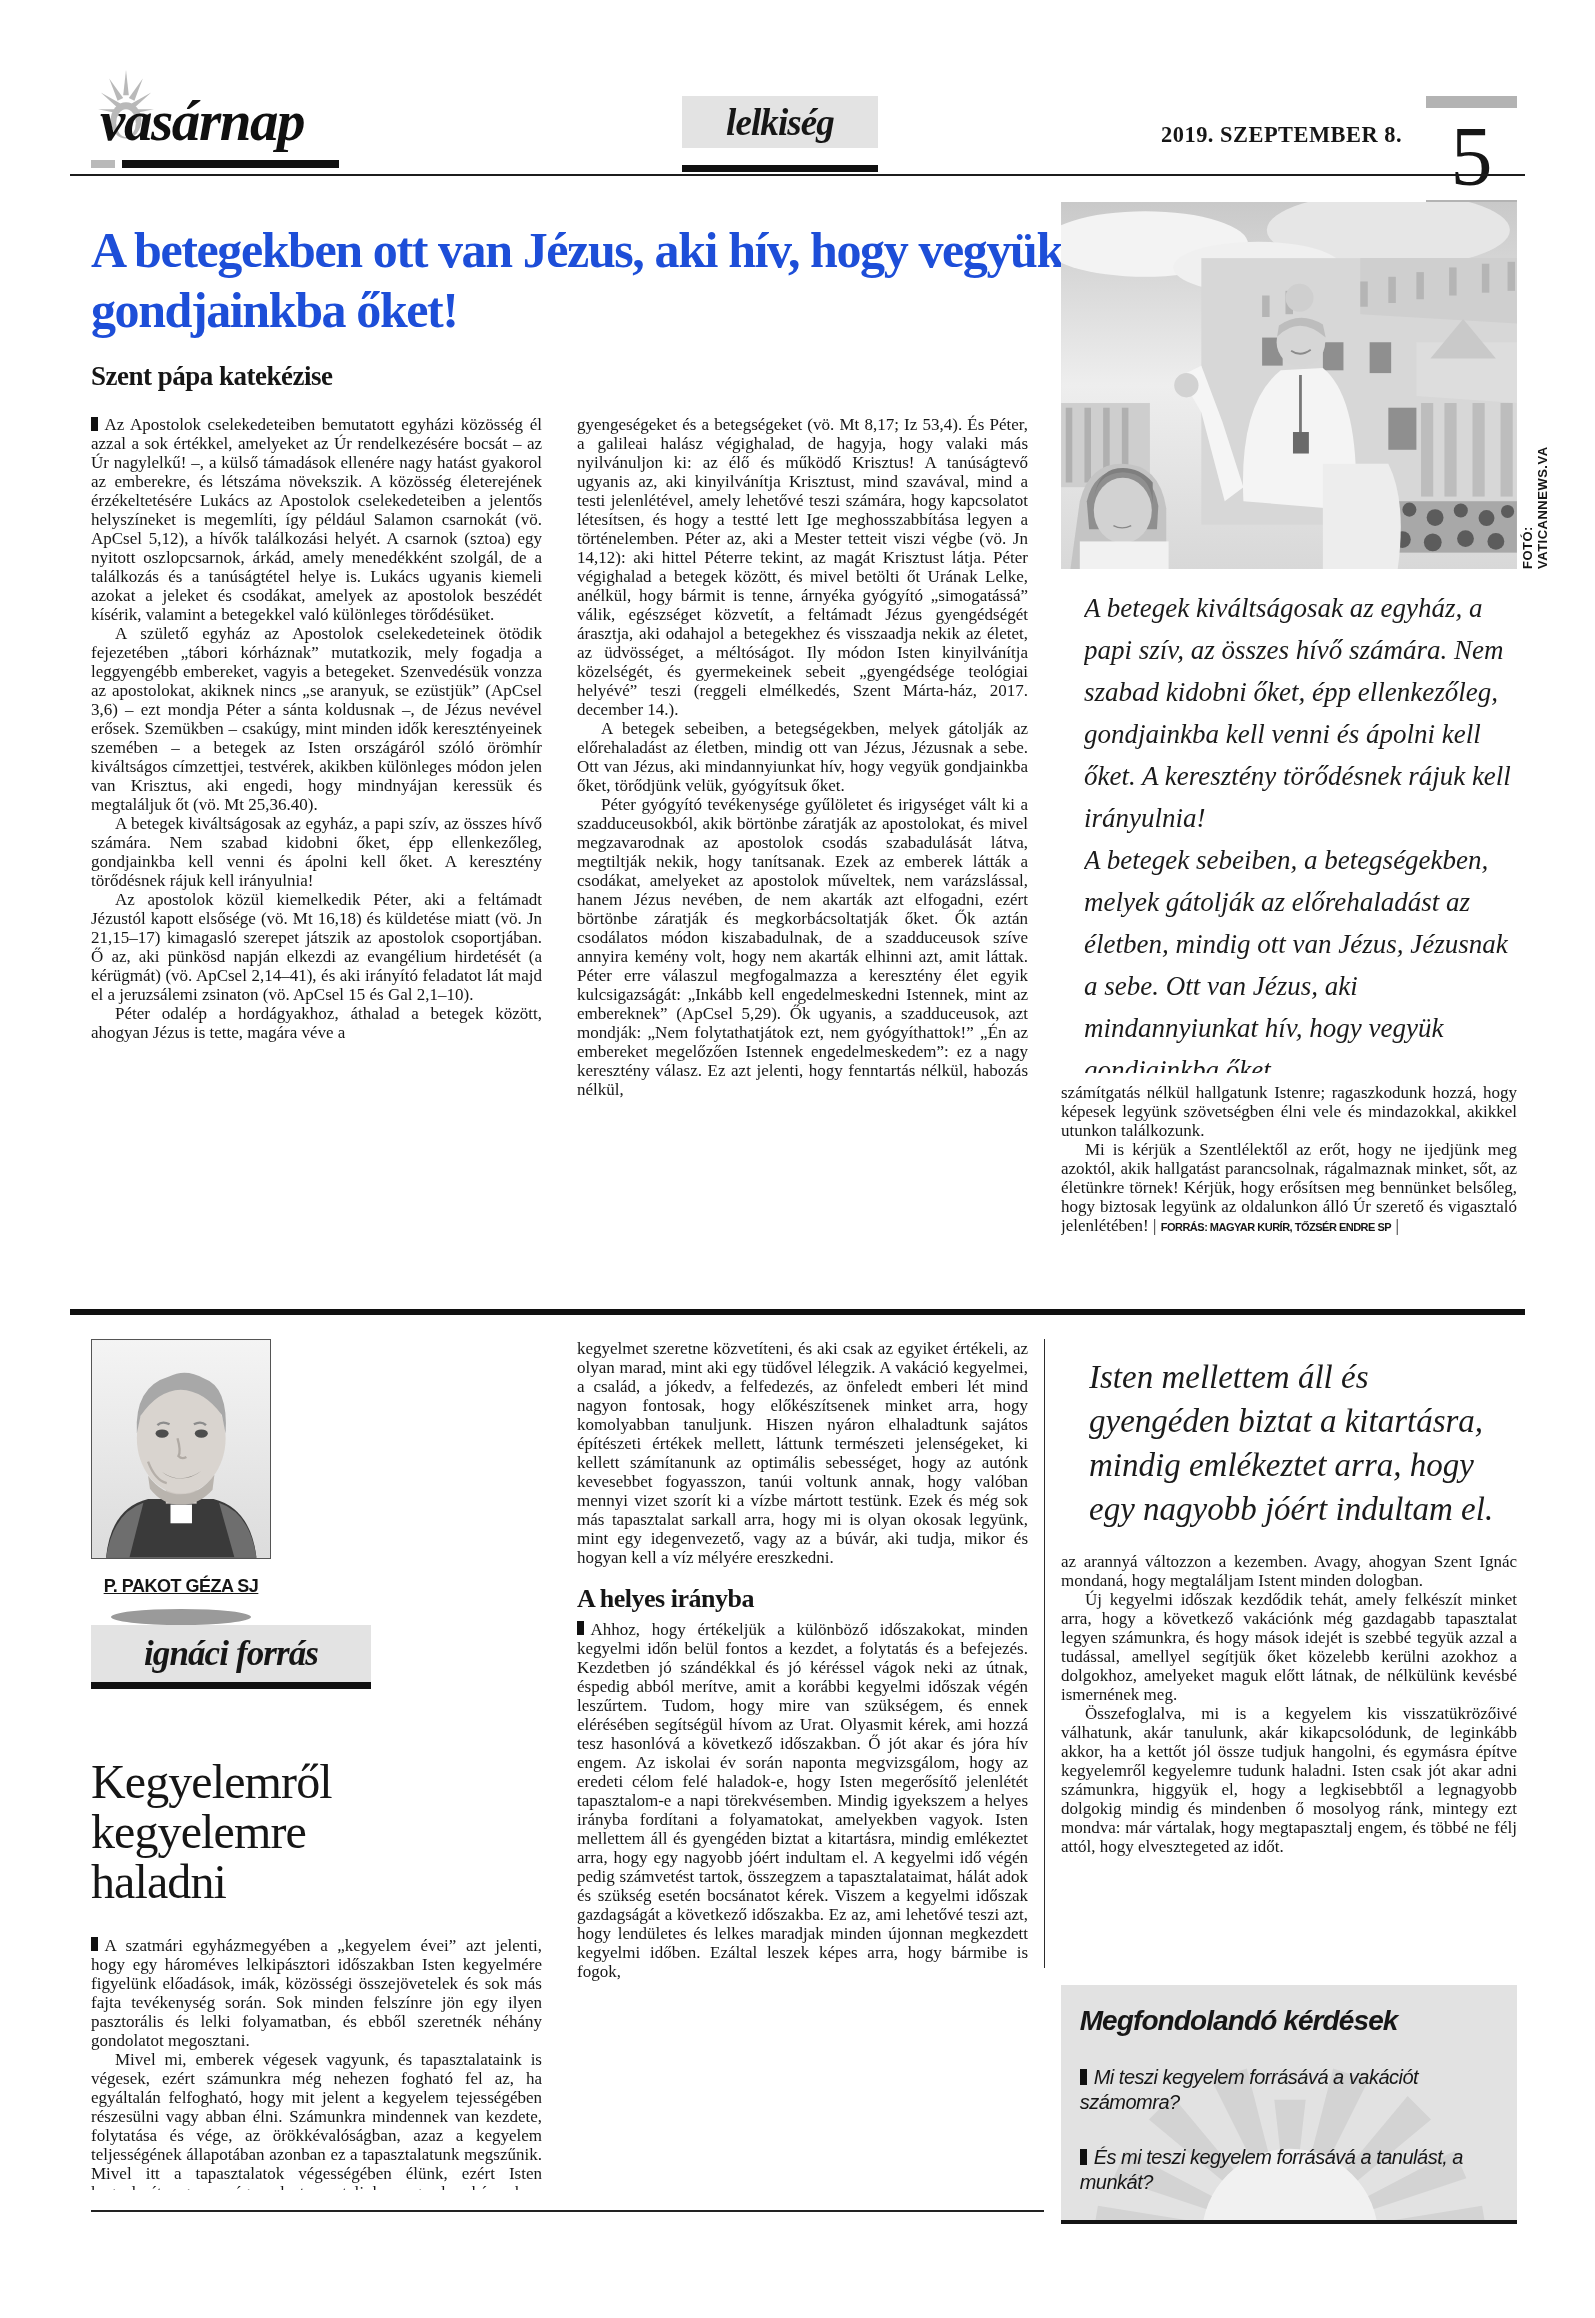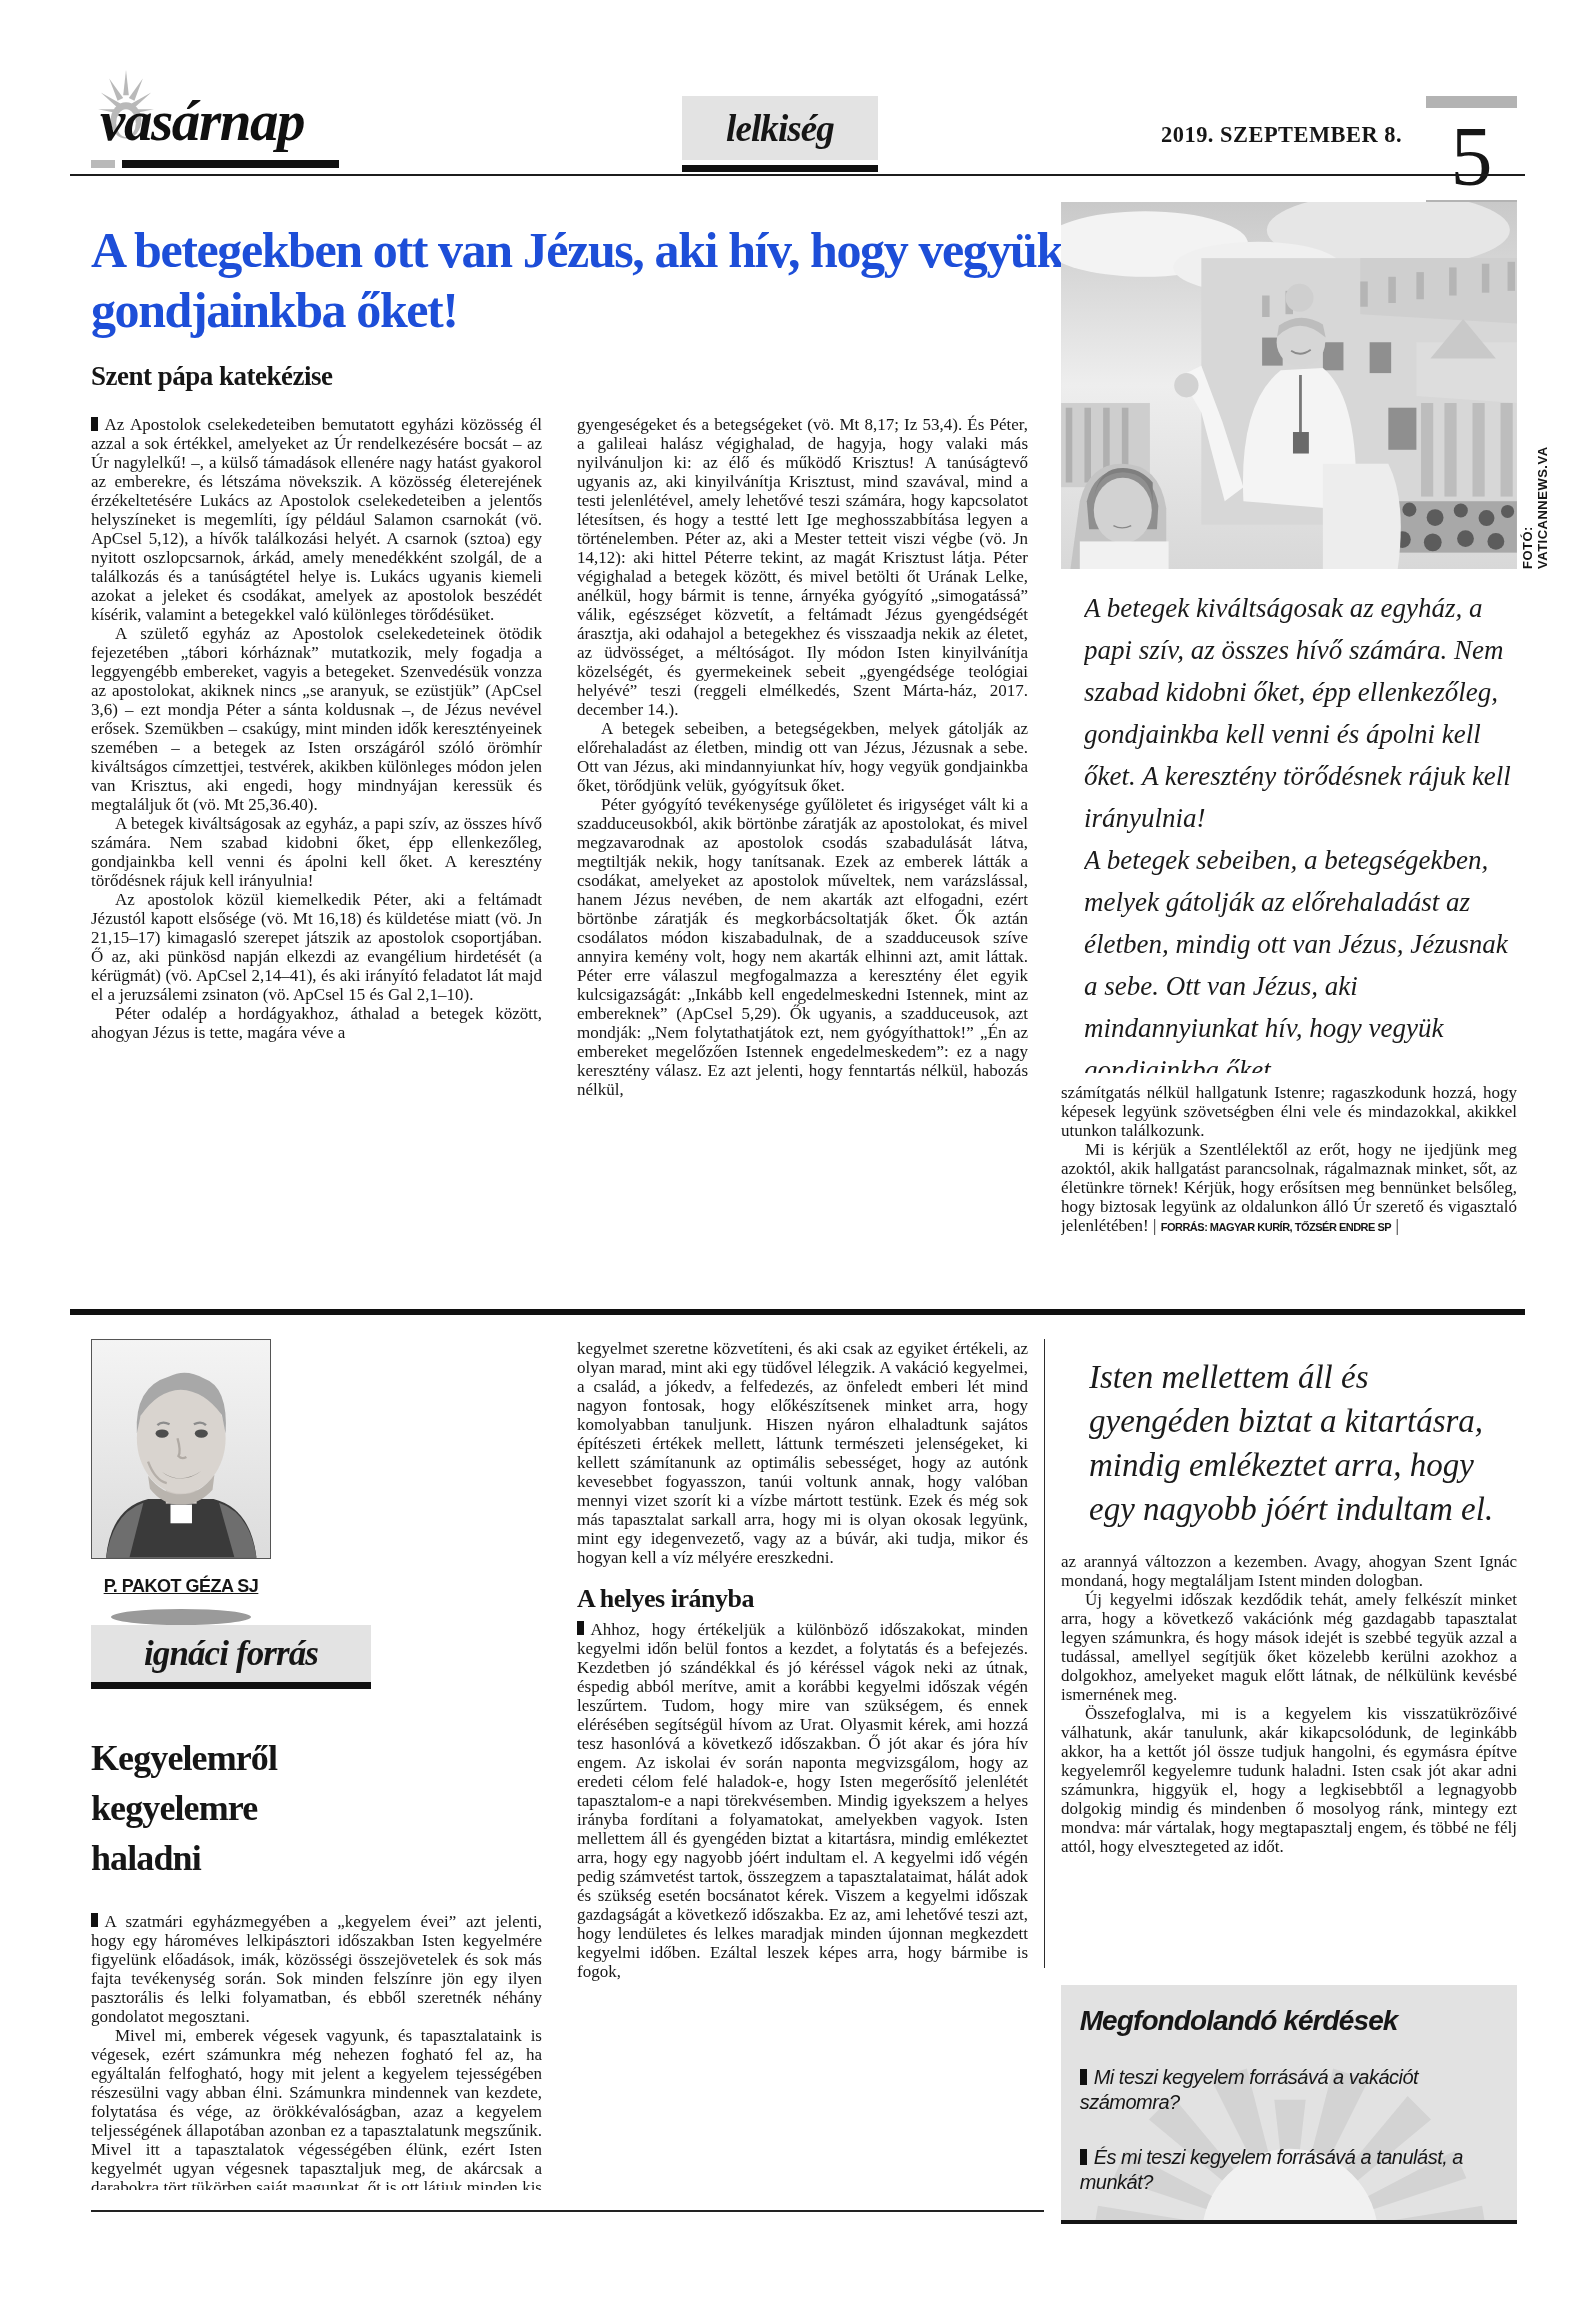--- a/index.html
+++ b/index.html
@@ -33,21 +33,21 @@
   
   .a2col1{font-size:17px;line-height:19px;text-align:justify;}
   .floatbox{float:left;width:180px;margin-right:21px;}
   .portrait-frame{width:180px;height:220px;border:0.9px solid #555;box-sizing:border-box;background:#e8e8e8;overflow:hidden;}
   .author-caption{font-family:"Liberation Sans",sans-serif;font-weight:bold;font-size:18px;letter-spacing:-0.5px;
                   text-align:center;margin-top:18px;text-decoration:underline;}
   .author-shadow{width:140px;height:16px;background:#9a9a9a;border-radius:50%;margin:13px auto 0 auto;}
   .label-box{background:#e3e3e3;width:280px;height:57px;display:flex;align-items:center;justify-content:center;}
   .label-box span{font-style:italic;font-weight:bold;font-size:35px;letter-spacing:-0.9px;}
   .label-bar{width:280px;height:6.5px;background:#101010;}
-  .a2title{font-weight:bold;font-size:36px;line-height:50px;letter-spacing:-0.9px;width:271px;margin-top:44px;}
+  .a2title{font-weight:normal;font-size:48px;line-height:50px;letter-spacing:-0.9px;width:271px;margin-top:68px;}
   .subhead{font-weight:bold;font-size:26px;letter-spacing:-0.5px;margin:21.5px 0 12px 0;text-indent:0;}
   
   .qbox{background:#e2e2e2;border-bottom:4.7px solid #141414;box-sizing:border-box;padding:19.6px 18.7px 14px 18.7px;overflow:hidden;font-style:italic;}
   .qbox-title{font-family:"Liberation Sans",sans-serif;font-weight:bold;font-size:28px;letter-spacing:-0.9px;margin:0 0 28px 0;position:relative;z-index:2;}
   .q-item{font-family:"Liberation Sans",sans-serif;font-size:20px;line-height:25px;letter-spacing:-0.5px;
           margin-bottom:30px;position:relative;z-index:2;}
   .pm-q{width:7.5px;height:16px;vertical-align:-1.9px;}
   .q-burst{position:absolute;left:28px;top:56px;z-index:1;opacity:.55;}
   
   .photo-credit{font-family:"Liberation Sans",sans-serif;font-weight:bold;font-size:13px;letter-spacing:0.5px;
@@ -70,21 +70,21 @@
         <polygon points="40,28 25,28 25,31"></polygon>
         <ellipse cx="20" cy="36" rx="11" ry="13"></ellipse>
       </g>
       <ellipse cx="20" cy="38" rx="7" ry="10" fill="#fff"></ellipse>
     </svg>
   </div>
   <div class="abs logo-text" style="left:100px;top:88px;">vasárnap</div>
   <div class="abs logo-underline-gray" style="left:91px;top:160px;width:24px;height:7.5px;"></div>
   <div class="abs logo-underline-black" style="left:122px;top:160px;width:217px;height:7.5px;"></div>
 
-  <div class="abs section-box" style="left:682px;top:96px;width:196px;height:64px;">
+  <div class="abs section-box" style="left:682px;top:96px;width:196px;height:52px;">
     <span>lelkiség</span>
   </div>
   <div class="abs section-bar" style="left:682px;top:165px;width:196px;height:6.5px;"></div>
 
   <div class="abs date-text" style="left:1098px;top:122px;width:304px;">2019. SZEPTEMBER 8.</div>
 
   <div class="abs gray-bar" style="left:1426px;top:96px;width:91px;height:12px;"></div>
   <div class="abs page-num" style="left:1426px;top:115px;width:91px;">5</div>
   <div class="abs gray-bar" style="left:1426px;top:200px;width:91px;height:12px;"></div>
 

